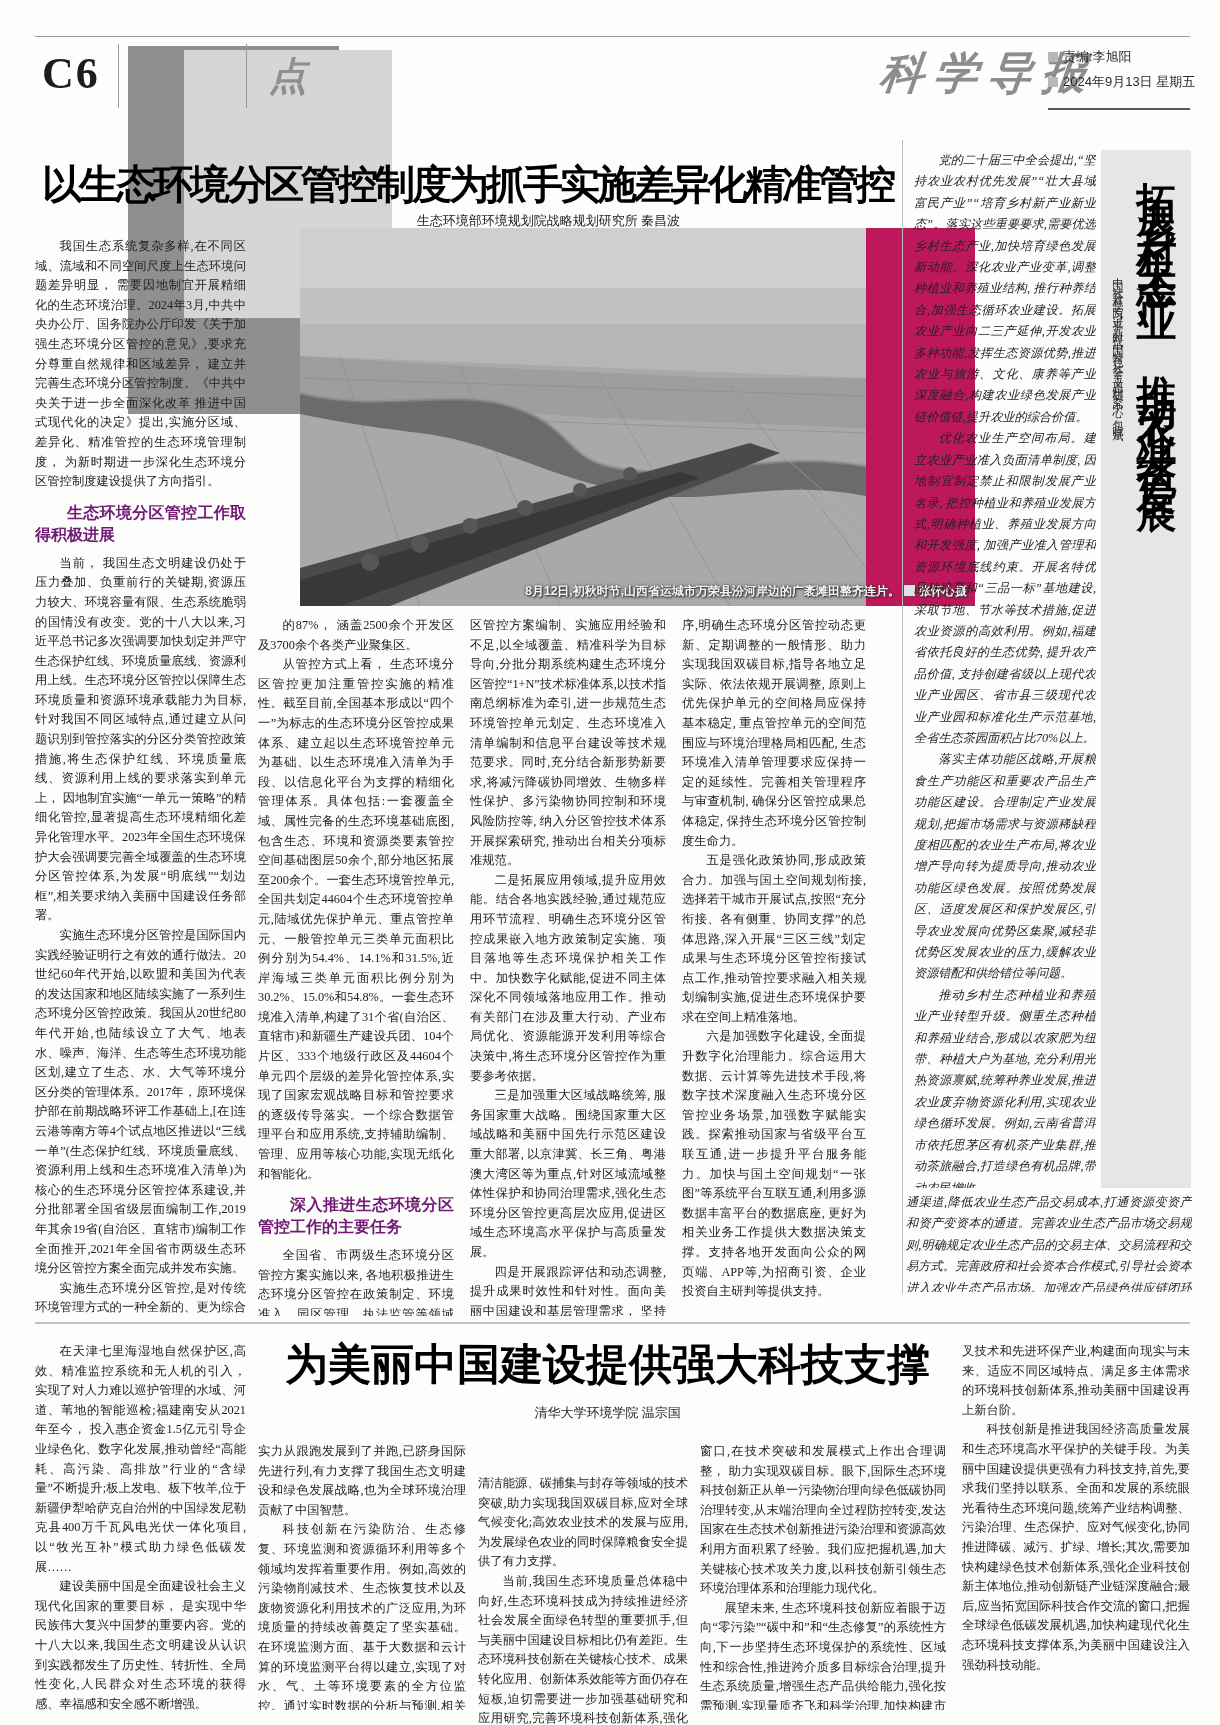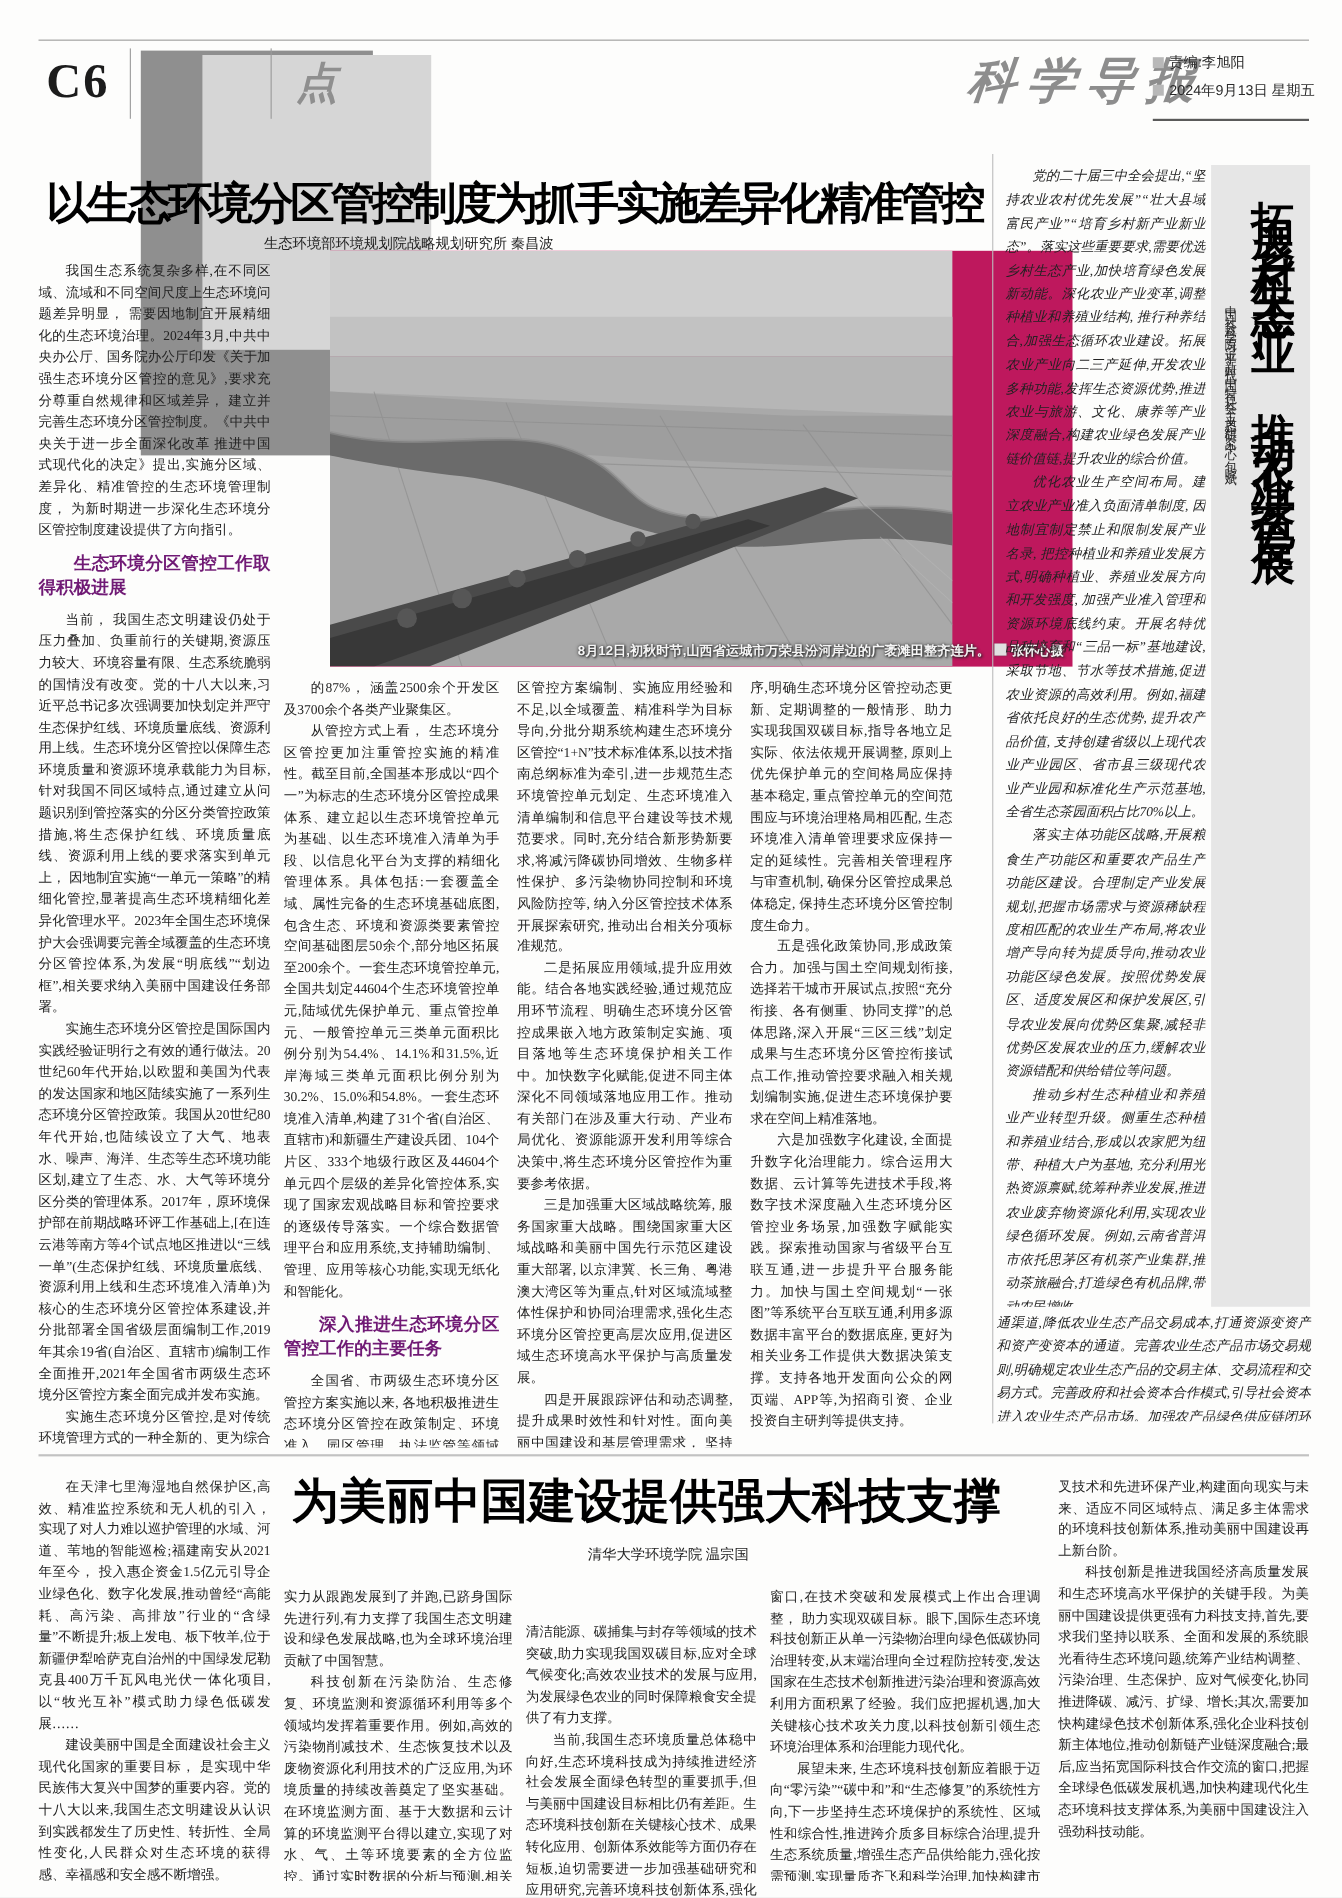--- a/index.html
+++ b/index.html
@@ -16,21 +16,21 @@
   .logobox.b2{left:184px;top:50px;background:#d6d6d6;color:#8f8f8f;font-family:"Liberation Serif",serif;font-style:italic;}
   .masthead{left:880px;top:44px;font-size:44px;font-weight:bold;font-style:italic;color:#8d8d8d;letter-spacing:10px;
             font-family:"Liberation Serif",serif;transform:skewX(-6deg);}
   .hinfo{left:1048px;top:48px;width:150px;font-family:"Liberation Sans",sans-serif;font-size:13px;color:#2a2a2a;}
   .hinfo .row{margin-bottom:7px;white-space:nowrap;}
   .sq{display:inline-block;width:10px;height:10px;background:#b8b8b8;margin-right:5px;vertical-align:-1px;}
   .mastline{left:1048px;top:108px;width:142px;height:2px;background:#5a5a5a;}
   
   .headline{left:42px;top:134px;width:860px;height:66px;font-family:"Liberation Sans",sans-serif;
             font-weight:900;font-size:40px;letter-spacing:-3px;white-space:nowrap;color:#000;margin-top:23px;}
-  .mainbyline{left:240px;top:212px;width:440px;text-align:left;font-size:13px;color:#222;}
+  .mainbyline{left:240px;top:212px;width:440px;text-align:right;font-size:13px;color:#222;}
   .col{position:absolute;overflow:hidden;text-align:justify;font-size:12.3px;line-height:19.6px;color:#222;}
   .col p{margin:0;text-indent:2em;}
   .col h3{margin:10px 0 8px 0;font-family:"Liberation Sans",sans-serif;font-size:16px;line-height:22px;
           text-indent:2em;color:#701a75;}
   .c1{left:35px;top:237px;width:211px;height:1078px;}
   .c2{left:258px;top:616px;width:196px;height:700px;}
   .c3{left:470px;top:616px;width:196px;height:700px;}
   .c4{left:682px;top:616px;width:184px;height:700px;}
   
   .photo{left:300px;top:228px;width:675px;height:378px;background:#be185d;overflow:hidden;}
@@ -43,21 +43,21 @@
   .sidecol{left:914px;top:150px;width:182px;height:1038px;font-style:italic;font-size:12.2px;line-height:21.4px;}
   .sidetail{left:906px;top:1192px;width:286px;height:100px;font-style:italic;font-size:12.2px;line-height:21.4px;}
   .sidebox{left:1101px;top:150px;width:90px;height:1038px;background:#e6e6e6;}
   .sidehead{position:absolute;top:0;right:6px;height:1038px;writing-mode:vertical-rl;
             font-family:"Liberation Sans",sans-serif;font-weight:900;font-size:40px;letter-spacing:17px;color:#000;}
   .sideby{position:absolute;top:118px;left:9px;height:900px;writing-mode:vertical-rl;
           font-size:11px;letter-spacing:5px;color:#222;font-style:normal;}
   
   .hdiv{left:35px;top:1322px;width:1155px;height:2px;background:#c2c2c2;}
   .b1{left:35px;top:1342px;width:211px;height:368px;}
-  .bheadline{left:265px;top:1336px;width:685px;height:58px;font-family:"Liberation Sans",sans-serif;
+  .bheadline{left:265px;top:1336px;width:685px;height:58px;text-align:center;font-family:"Liberation Sans",sans-serif;
              font-weight:900;font-size:43px;letter-spacing:0px;white-space:nowrap;color:#000;}
   .bbyline{left:265px;top:1404px;width:685px;text-align:center;font-size:13px;color:#222;}
   .b2{left:258px;top:1442px;width:208px;height:268px;}
   .b3{left:478px;top:1474px;width:210px;height:268px;}
   .b4{left:700px;top:1442px;width:246px;height:268px;}
   .b5{left:962px;top:1342px;width:228px;height:368px;}
 </style>
 </head>
 <body>
 

